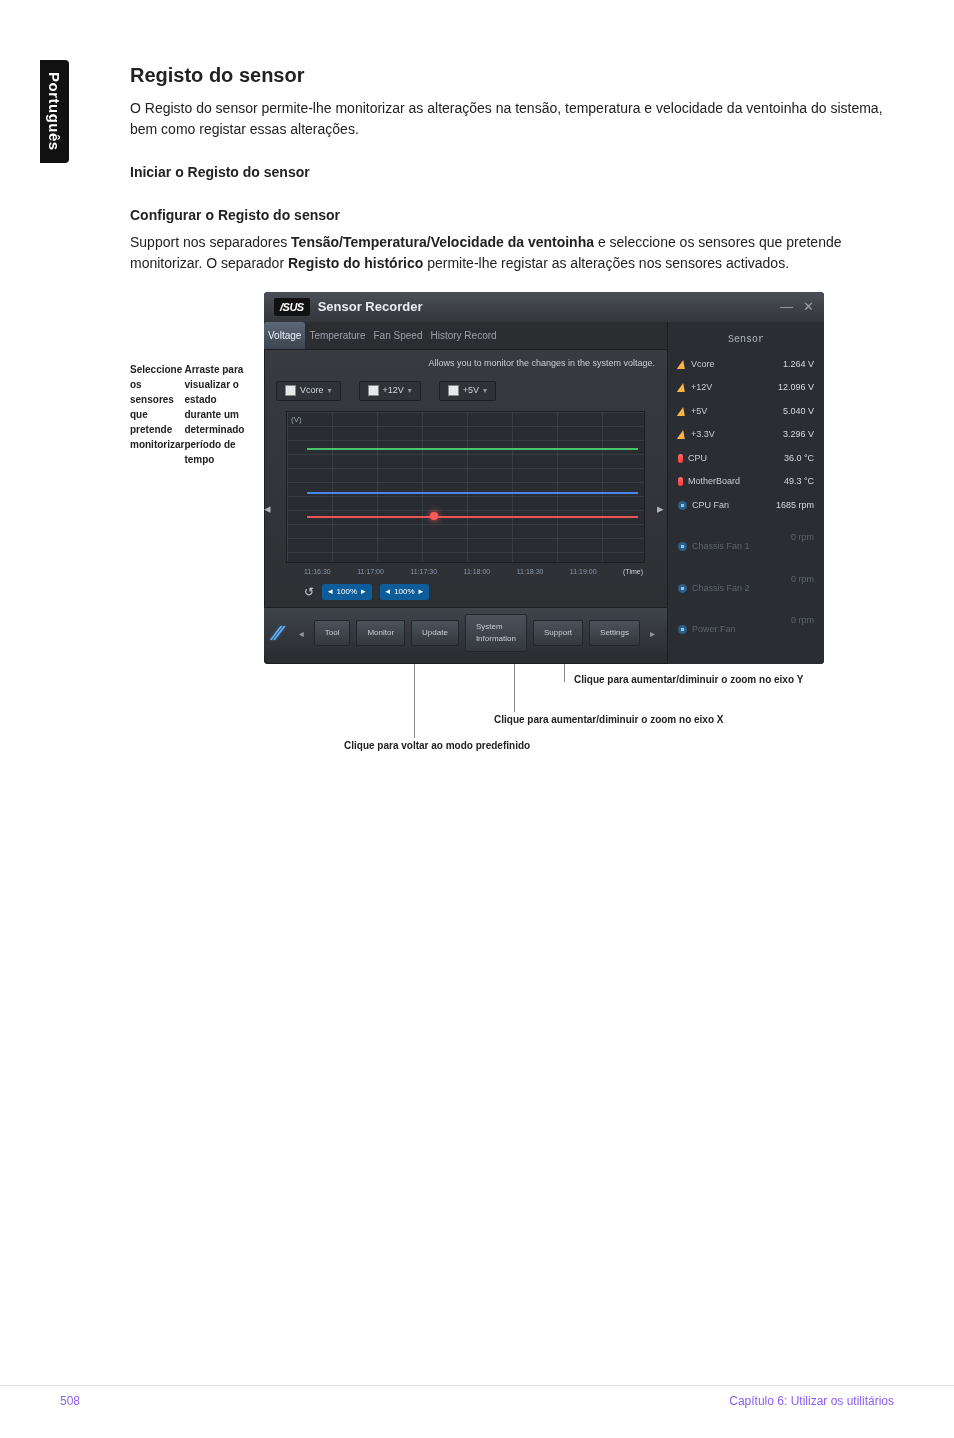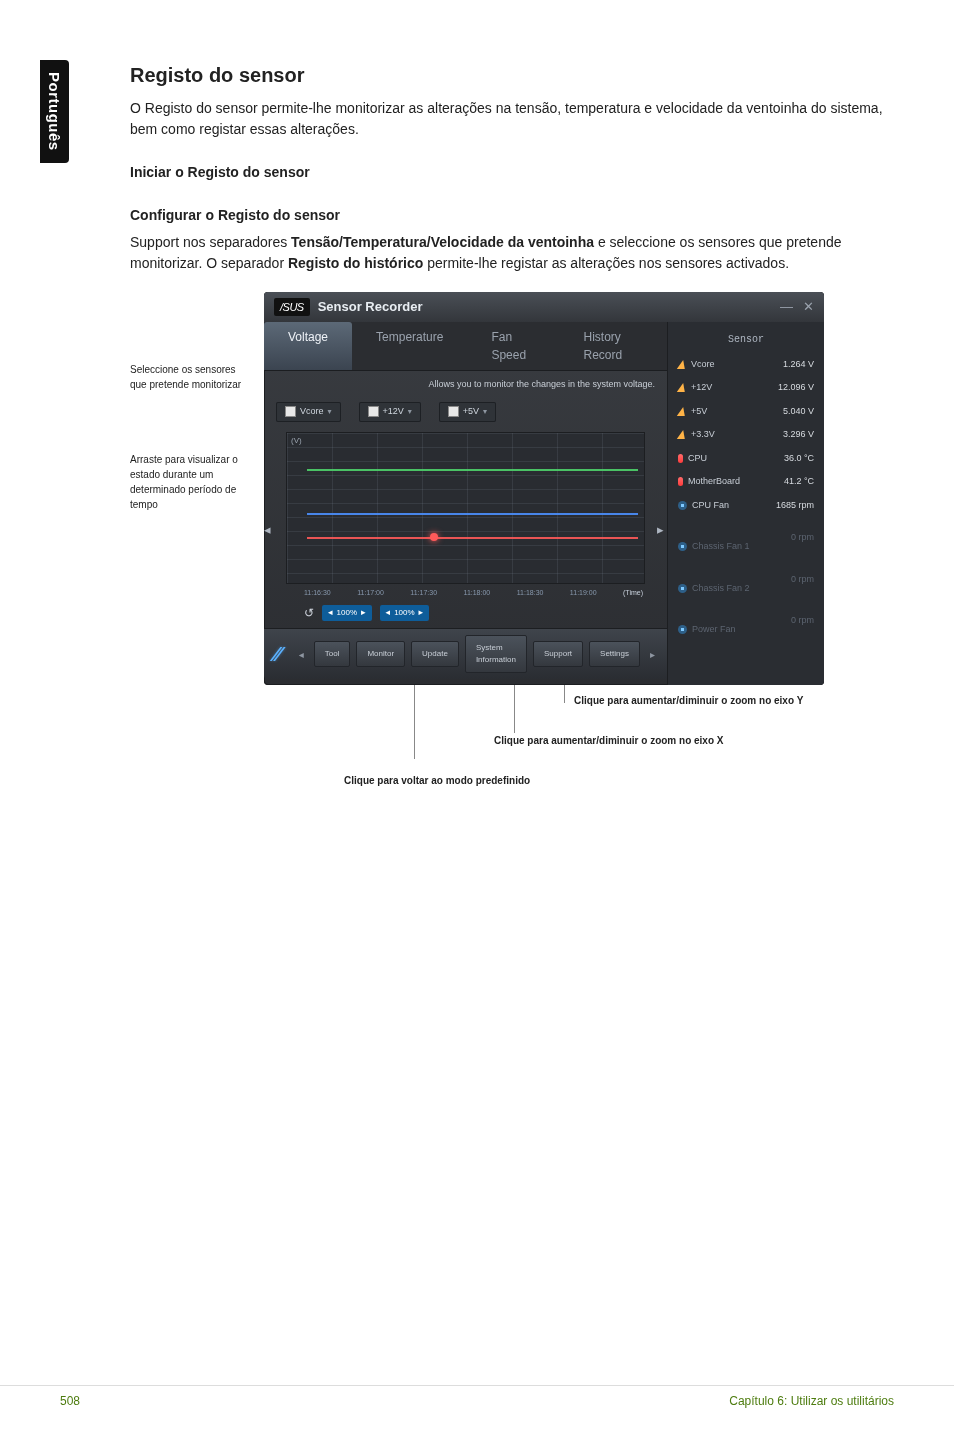--- a/index.html
+++ b/index.html
@@ -47,24 +47,23 @@
   
   .figure-row {
     display: flex;
     align-items: flex-start;
     gap: 14px;
     margin-top: 18px;
   }
   .left-annos {
     width: 120px;
     font-size: 10px;
-    font-weight: 400;
+    font-weight: 700;
     display: flex;
-    flex-direction: column;
-    gap: 60px;
+    flex-direction: row;
     padding-top: 70px;
     text-align: left;
   }
 
   
   .app {
     width: 560px;
     border-radius: 4px;
     background: linear-gradient(#3a3d42,#2b2d31);
     color: #d7dbe0;
@@ -85,41 +84,41 @@
     gap: 8px;
     font-size: 13px;
     color: #e8edf2;
     font-weight: 600;
   }
   .logo-box {
     display: inline-block;
     padding: 1px 6px;
     background: #111;
     color: #fff;
-    font-weight: 400;
+    font-weight: 700;
     font-style: italic;
     letter-spacing: -0.5px;
     font-size: 11px;
     border-radius: 2px;
   }
   .win-btns { display: flex; gap: 10px; color: #9aa2ad; font-size: 13px; }
 
   .app-body { display: flex; }
   .main-panel { flex: 1; padding: 0 0 6px 0; }
   .side-sensor {
     width: 140px;
     background: #2a2d32;
     border-left: 1px solid #1c1e21;
     padding: 6px 8px;
     border-radius: 0 0 4px 0;
   }
   .tabs { display: flex; gap: 0; background: #2b2d31; border-bottom: 1px solid #1b1d20;}
   .tabs .tab {
-    padding: 6px 24px;
-    font-size: 12px;
+    padding: 6px 4px;
+    font-size: 10px;
     color: #9aa2ad;
   }
   .tabs .tab.active {
     background: linear-gradient(#5c6977,#3b4450);
     color: #eef2f7;
     border-radius: 3px 3px 0 0;
   }
   .app-desc { padding: 7px 12px; color: #c8ced6; font-size: 9px; text-align: right; }
   .sensor-selects { display: flex; gap: 18px; padding: 4px 12px 10px; }
   .sel {
@@ -211,28 +210,28 @@
     position:absolute; left: 250px; top: 0;
     border-left: 1px solid #888;
     height: 48px;
   }
   .under-annos .txt2 { position:absolute; left: 230px; top: 48px; }
   .under-annos .line3 {
     position:absolute; left: 150px; top: 0;
     border-left: 1px solid #888;
     height: 74px;
   }
-  .under-annos .txt3 { position:absolute; left: 80px; top: 88px; }
+  .under-annos .txt3 { position:absolute; left: 80px; top: 74px; }
 
   .footer {
     position: absolute;
     left: 0; right: 0; bottom: 30px;
     padding: 0 60px;
     display: flex; justify-content: space-between;
-    font-size: 12px; color: #4d7c0f;
+    font-size: 12px; color: #8b5cf6;
     border-top: 1px solid #ddd;
     padding-top: 8px;
   }
 </style>
 </head>
 <body>
 
 <div class="side-tab">Português</div>
 
 <div class="content">
@@ -381,21 +380,21 @@
                   <span class="ic ic-therm"></span>
                   <span>CPU</span>
                 </span>
                 <span>36.0 °C</span>
               </div>
               <div class="sens-row">
                 <span class="nm">
                   <span class="ic ic-therm"></span>
                   <span>MotherBoard</span>
                 </span>
-                <span>41.2 °C</span>
+                <span>49.3 °C</span>
               </div>
               <div class="sens-row">
                 <span class="nm">
                   <span class="ic ic-fan"></span>
                   <span>CPU Fan</span>
                 </span>
                 <span>1685 rpm</span>
               </div>
               <div class="sens-row dim">
                 <span class="nm">

